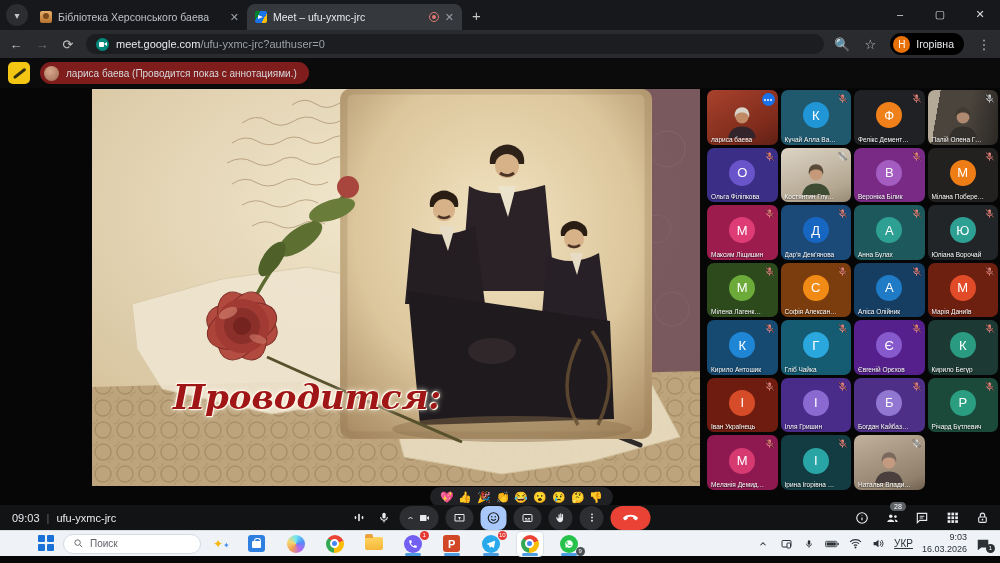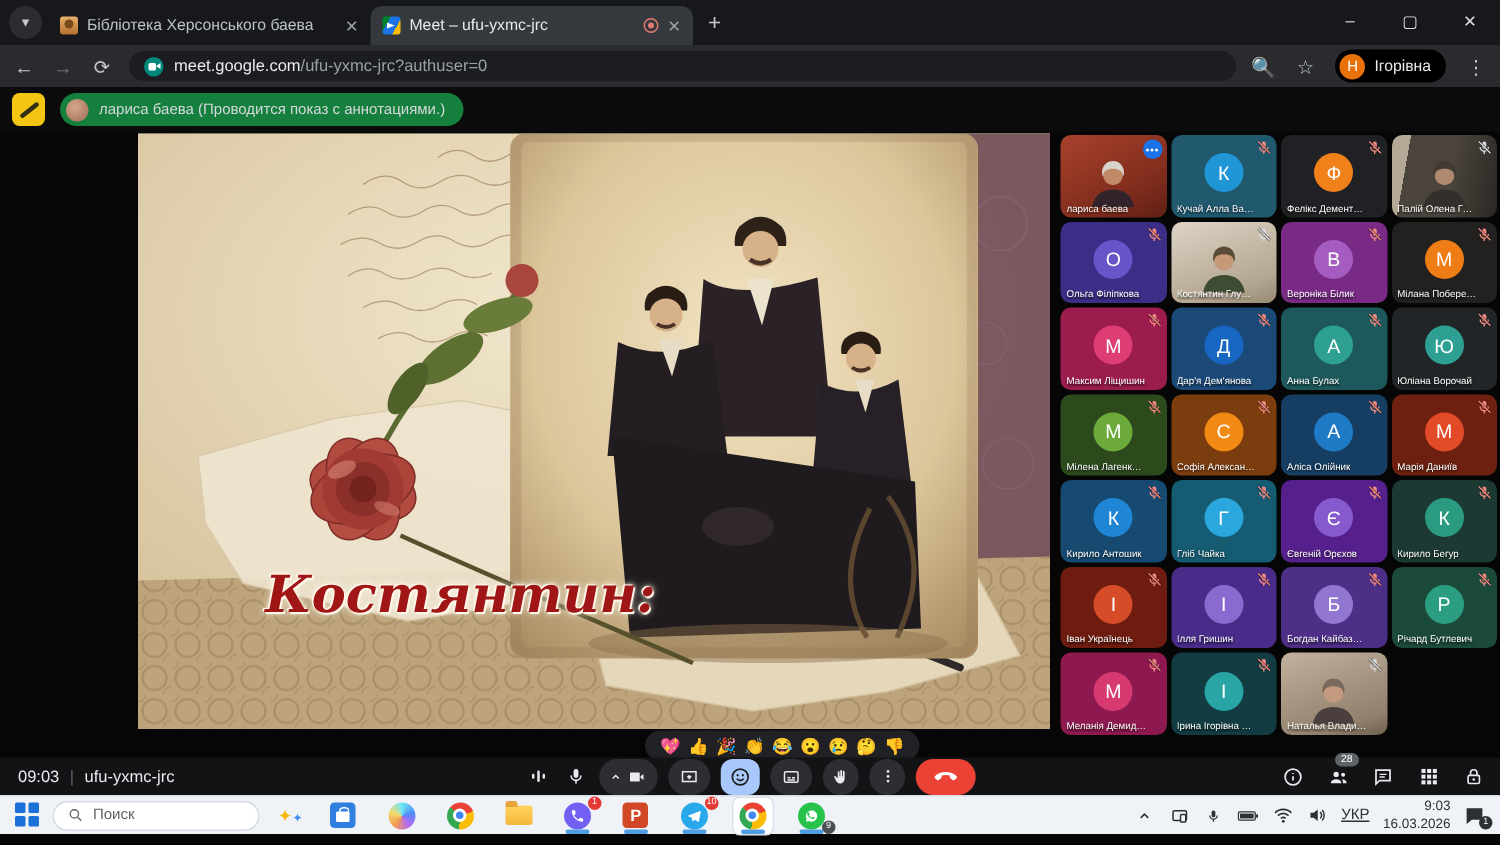--- a/index.html
+++ b/index.html
@@ -39,21 +39,21 @@
   .url b { color:#e8eaed; font-weight:normal; }
   .nav-right { display:flex; align-items:center; gap:12px; }
   .profile-chip { height:22px; background:#000; border-radius:11px; display:flex; align-items:center; gap:6px; padding:0 10px 0 3px; }
   .profile-av { width:17px; height:17px; border-radius:50%; background:#e8710a; color:#fff; font-size:10px; display:flex; align-items:center; justify-content:center; }
   .profile-name { color:#e8eaed; font-size:10.5px; }
 
   
   .annotbar { height:30px; background:#0b0b0c; display:flex; align-items:center; gap:10px; padding:0 8px; }
   .annot-ic { width:22px; height:22px; border-radius:5px; background:#f2c613; position:relative; flex:none; }
   .annot-ic:after { content:""; position:absolute; left:4px; top:10px; width:15px; height:2.5px; background:#332f12; transform:rotate(-38deg); border-radius:2px; }
-  .annot-pill { height:22px; background:#15803d; border-radius:11px; display:flex; align-items:center; gap:7px; padding:0 12px 0 4px; }
+  .annot-pill { height:22px; background:#7f1d1d; border-radius:11px; display:flex; align-items:center; gap:7px; padding:0 12px 0 4px; }
   .annot-av { width:15px; height:15px; border-radius:50%; background:radial-gradient(circle at 40% 35%,#d9a88c,#9c6a52); }
   .annot-text { color:#d5d7da; font-size:10px; }
 
   
   .stage { position:relative; height:417px; background:#060606; }
   .slide { position:absolute; left:92px; top:1px; width:608px; height:397px; overflow:hidden; background:#e6d8b8; }
   .slide svg { position:absolute; inset:0; }
   .slide-title { position:absolute; left:0; top:288px; width:430px; text-align:center;
     font-family:"DejaVu Serif","Liberation Serif",serif; font-style:italic; font-weight:bold;
     color:#a01515; line-height:1.18;
@@ -93,21 +93,21 @@
   .mc-pill { height:24px; border-radius:12px; background:#2c2e31; display:flex; align-items:center; justify-content:center; padding:0 7px; gap:3px; }
   .mc-round { width:24px; height:24px; border-radius:50%; background:#2c2e31; display:flex; align-items:center; justify-content:center; }
   .mc-active { width:26px; height:24px; border-radius:8px; background:#a8c7fa; display:flex; align-items:center; justify-content:center; }
   .mc-leave { width:40px; height:24px; border-radius:12px; background:#ea4335; display:flex; align-items:center; justify-content:center; }
   .meet-right { position:absolute; right:10px; top:50%; transform:translateY(-50%); display:flex; align-items:center; gap:14px; }
   .mr-ic { position:relative; width:16px; height:16px; display:flex; align-items:center; justify-content:center; }
   .badge28 { position:absolute; top:-8px; left:6px; background:#5f6368; color:#fff; font-size:7px;
     border-radius:7px; padding:1px 4px; }
 
   
-  .taskbar { height:26px; background:#eff3f8; border-top:1px solid #d8dde3; display:flex; align-items:center; position:relative; }
+  .taskbar { height:26px; background:#eff3f8; border-top:1px solid #d8dde3; display:flex; align-items:center; position:relative;padding-left:28px; }
   .tb-left { display:flex; align-items:center; gap:8px; margin-left:10px; }
   .start { width:17px; height:17px; display:grid; grid-template-columns:7px 7px; grid-template-rows:7px 7px; gap:1.5px; }
   .start i { background:#1a72d8; border-radius:1px; }
   .searchpill { width:138px; height:20px; background:#fff; border:1px solid #d4dae1; border-radius:11px;
     display:flex; align-items:center; gap:6px; padding:0 9px; color:#5f6368; font-size:10px; }
   .sparkle { font-size:12px; margin:0 4px; }
   .sparkle .s1 { color:#f5b912; } .sparkle .s2 { color:#3f8df5; font-size:8px; }
   .tb-apps { display:flex; align-items:center; gap:13px; margin-left:10px; }
   .app { position:relative; width:26px; height:24px; display:flex; align-items:center; justify-content:center; border-radius:4px; }
   .app.active { background:#fff; box-shadow:0 0 0 1px #dbe1e8; }
@@ -275,21 +275,21 @@
           <ellipse cx="150" cy="237" rx="36" ry="21" fill="#b44d42" stroke="#7e2c26" transform="rotate(115 150 237)"></ellipse>
           <ellipse cx="150" cy="237" rx="36" ry="21" fill="#ad443a" stroke="#7e2c26" transform="rotate(160 150 237)"></ellipse>
           <circle cx="150" cy="237" r="27" fill="#a03a32"></circle>
           <circle cx="150" cy="237" r="18" fill="#8a2f2a"></circle>
           <circle cx="150" cy="237" r="9" fill="#75231f"></circle>
           <ellipse cx="136" cy="224" rx="10" ry="5" fill="#d07c6b" opacity="0.7" transform="rotate(-25 136 224)"></ellipse>
           <ellipse cx="166" cy="250" rx="9" ry="4" fill="#d07c6b" opacity="0.6" transform="rotate(20 166 250)"></ellipse>
         </g>
       </svg>
       <div class="slide-title">
-        <div class="l1">Костянтин:</div>
+        <div class="l1">Проводится:</div>
       </div>
     </div>
 
     <div class="pgrid" id="pgrid">
         <div class="tile vt-warm">
           <svg class="person" viewBox="0 0 60 44">
     <circle cx="30" cy="15" r="9" fill="#c08a66"></circle>
     <path d="M11 44c2-12 10-16 19-16s17 4 19 16z" fill="#33242b"></path>
     <path d="M20 13c0-7 4.5-11 10-11s10 4 10 11c0 2-1 3-1 3 0-5-4-7-9-7s-9 2-9 7c0 0-1-1-1-3z" fill="#d8d4cc"></path>
           </svg>

